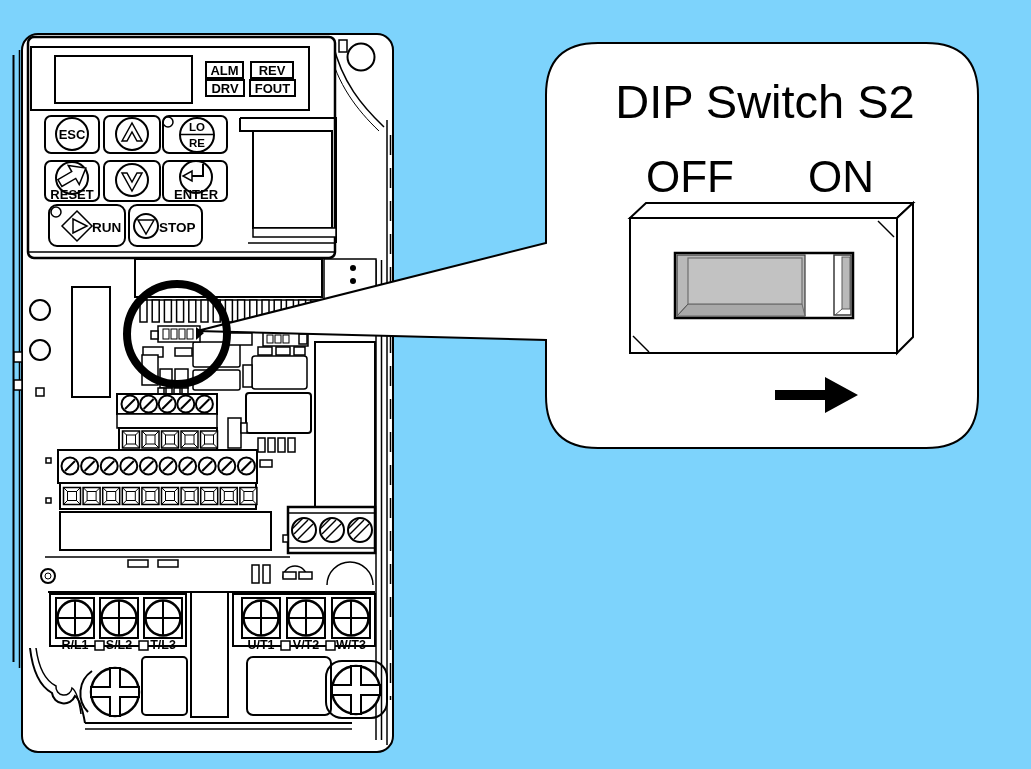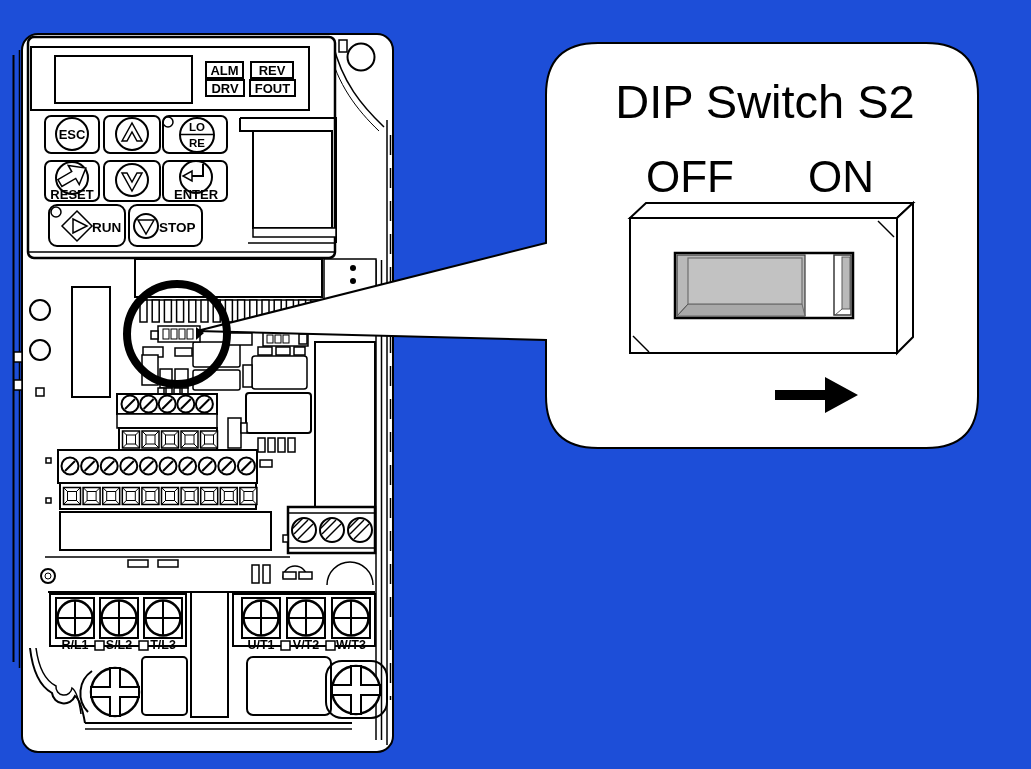--- a/index.html
+++ b/index.html
@@ -1,16 +1,16 @@
 <!DOCTYPE html>
 <html><head>
 <meta charset="utf-8">
 <style>
   html,body{margin:0;padding:0;background:#fff;}
-  .page{width:1031px;height:769px;position:relative;background:#1d4ed8;overflow:hidden;}
+  .page{width:1031px;height:769px;position:relative;background:#7dd3fc;overflow:hidden;}
   svg{display:block;}
   .o2 {fill:#fff;stroke:#000;stroke-width:2;}
   .o25{fill:#fff;stroke:#000;stroke-width:2.5;}
   .o15{fill:#fff;stroke:#000;stroke-width:1.5;}
   .n2 {fill:none;stroke:#000;stroke-width:2;}
   .n15{fill:none;stroke:#000;stroke-width:1.5;}
   .n1 {fill:none;stroke:#000;stroke-width:1;}
   .t{font-family:"Liberation Sans",sans-serif;fill:#000;}
   .b{font-weight:bold;}
   .mid{text-anchor:middle;}

